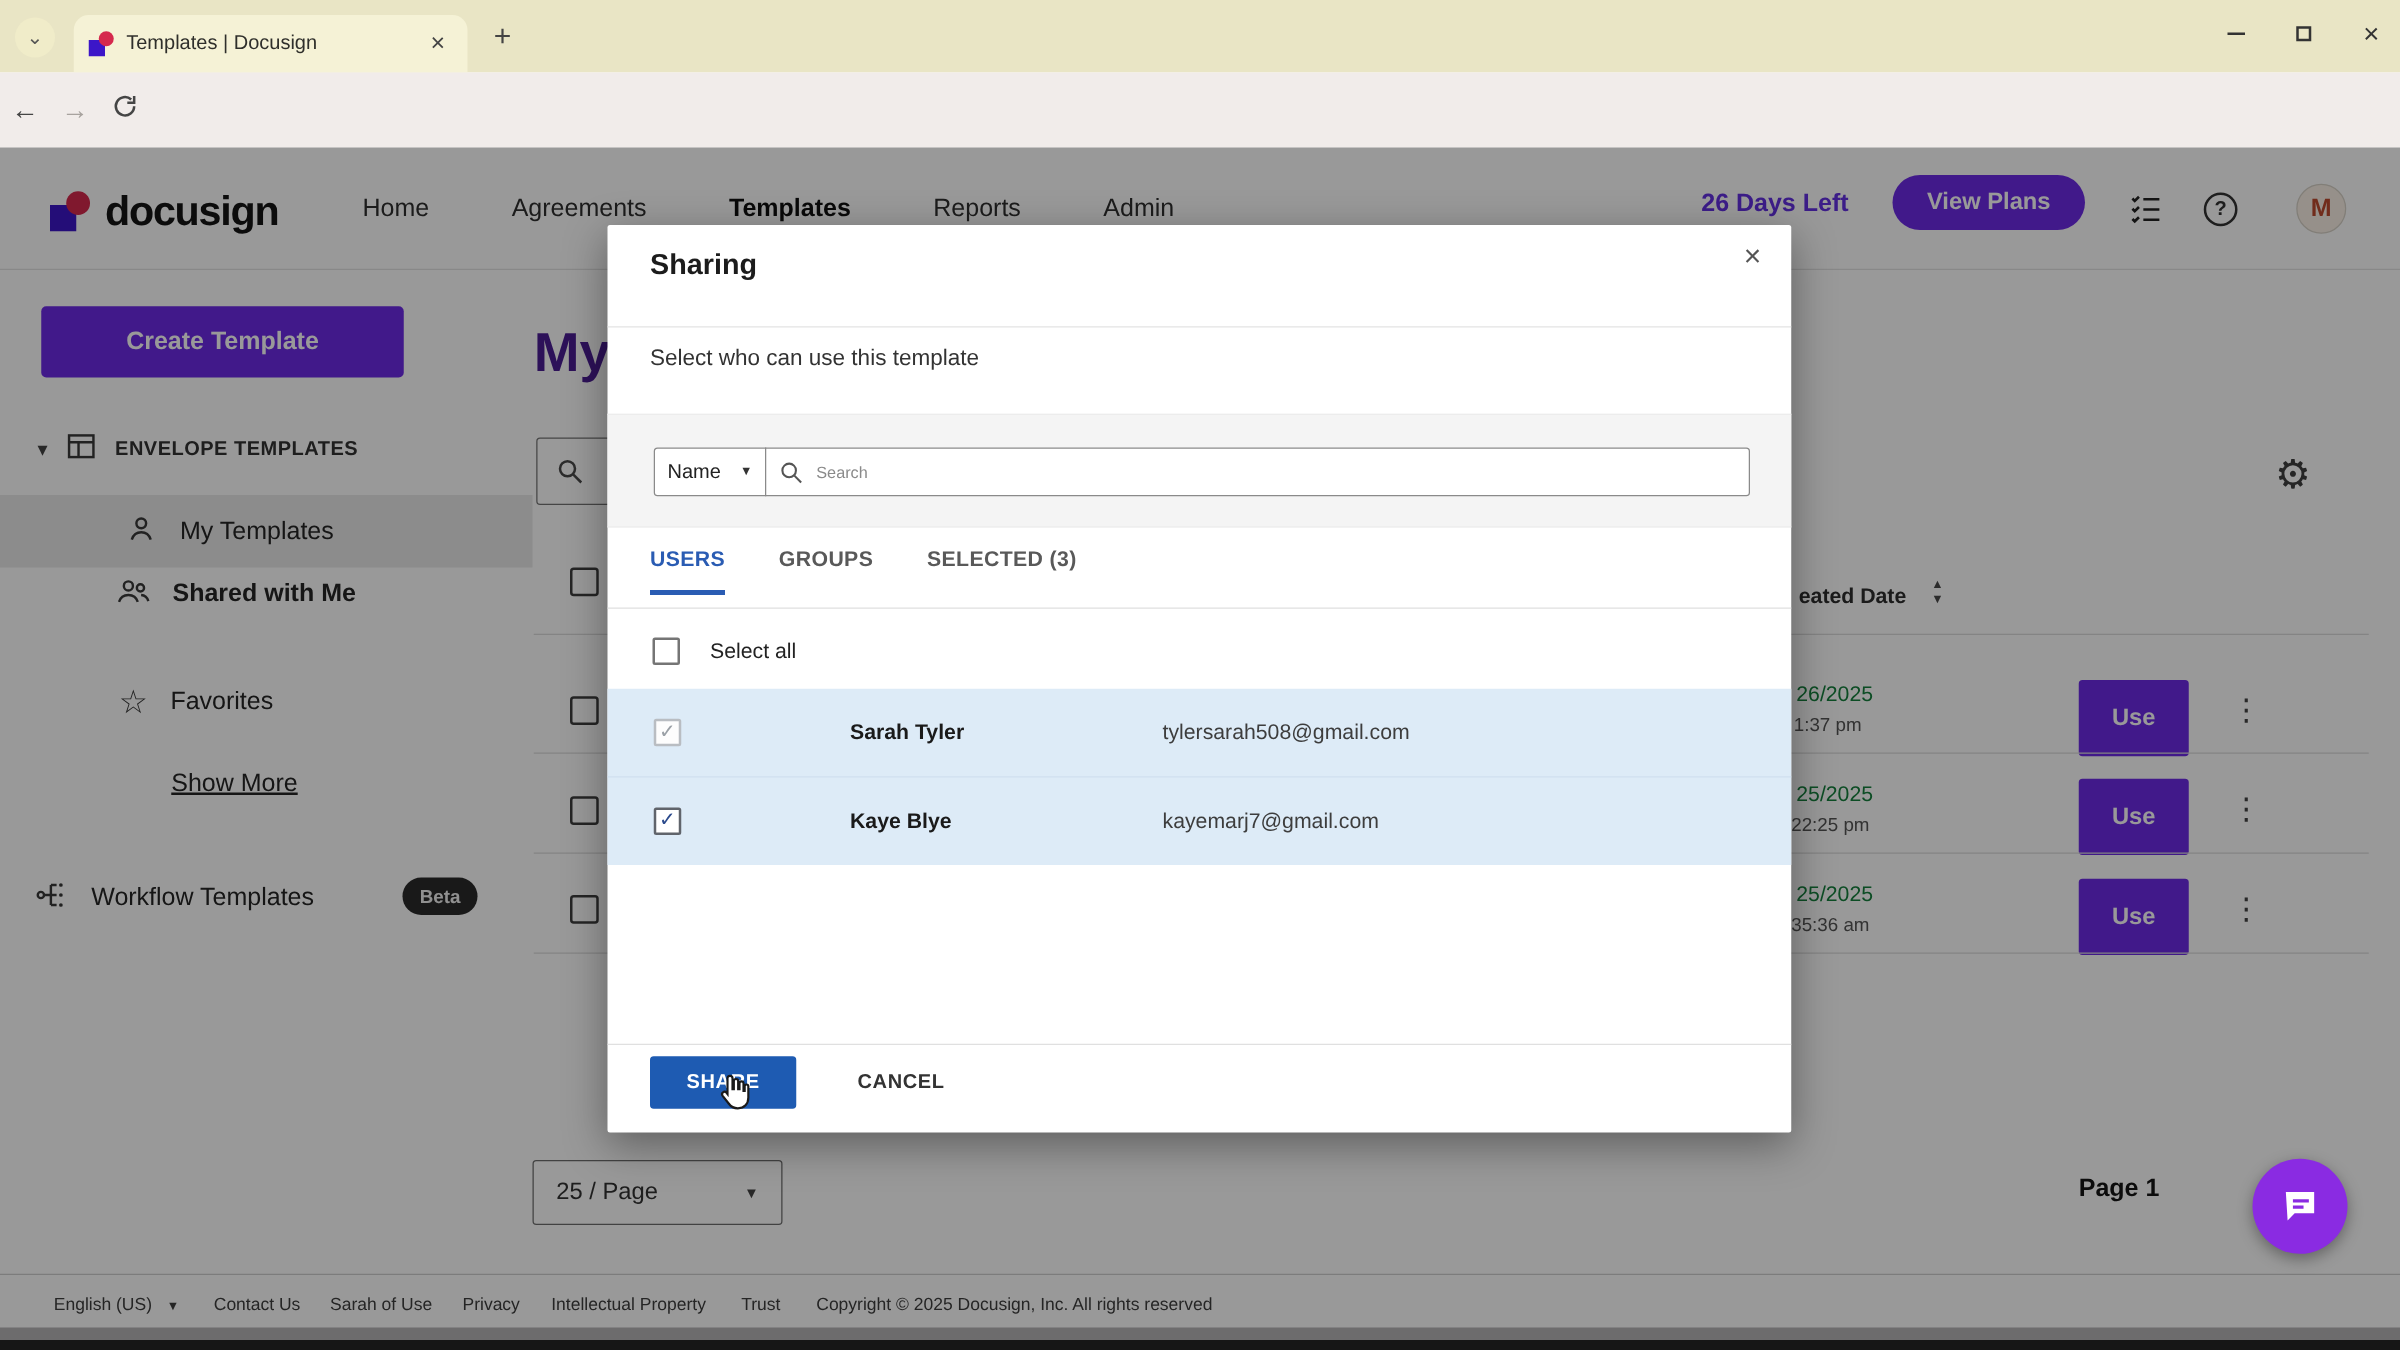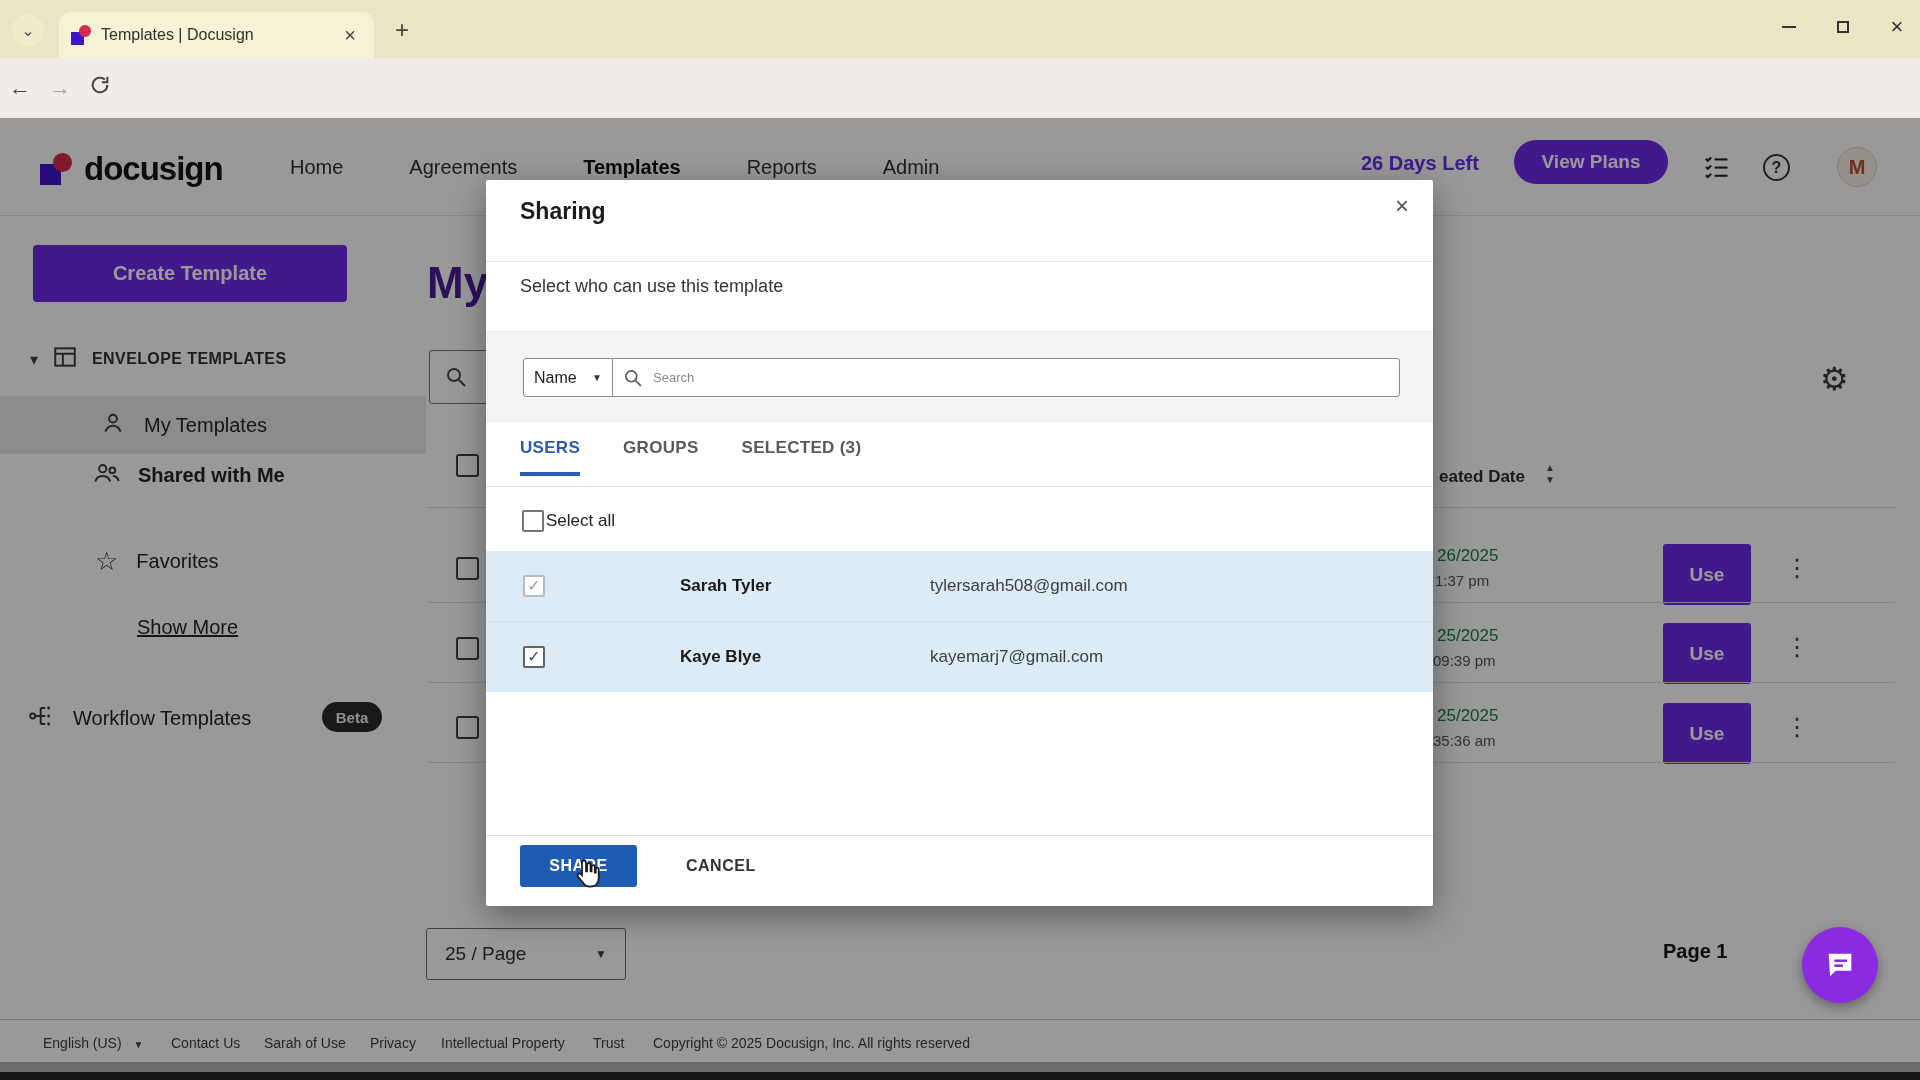--- a/index.html
+++ b/index.html
@@ -44,21 +44,21 @@
   .mainnav .nav-item.active{font-weight:700;color:#101010;}
   .trial{left:1361px;top:152px;font-size:20px;font-weight:700;color:#6531e3;}
   .viewplans{left:1514px;top:140px;width:154px;height:44px;border-radius:22px;background:#6d2be6;color:#fff;
     font-size:19px;font-weight:600;display:flex;align-items:center;justify-content:center;}
   .hdricon{color:#222;}
   .helpcirc{left:1763px;top:154px;width:27px;height:27px;border:2px solid #333;border-radius:50%;
     display:flex;align-items:center;justify-content:center;font-size:16px;font-weight:700;color:#333;}
   .avatar-m{left:1837px;top:147px;width:40px;height:40px;border-radius:50%;background:#faf1e6;border:1px solid #d8d2c8;
     display:flex;align-items:center;justify-content:center;font-size:20px;font-weight:800;color:#bc4a2e;}
   
-  .create-btn{left:33px;top:245px;width:314px;height:57px;background:#6d2be6;border-radius:4px;color:#fff;
+  .create-btn{left:33px;top:245px;width:290px;height:57px;background:#6d2be6;border-radius:4px;color:#fff;
     font-size:20px;font-weight:600;display:flex;align-items:center;justify-content:center;border:none;}
   .sideitem{display:flex;align-items:center;color:#2d2d2d;}
   .sel-row{left:0;top:396px;width:426px;height:58px;background:#e9e9e9;}
   .sidelabel{font-size:20px;color:#262626;}
   .sectionlabel{font-size:16px;font-weight:700;letter-spacing:.4px;color:#333;}
   .showmore{left:137px;top:616px;font-size:20px;color:#262626;text-decoration:underline;}
   .beta{left:322px;top:702px;width:60px;height:30px;border-radius:15px;background:#2b2b2b;color:#f1f1f1;
     font-size:15px;font-weight:600;display:flex;align-items:center;justify-content:center;}
   
   .pagetitle{left:427px;top:258px;font-size:44px;font-weight:700;color:#4c1d95;}
@@ -102,21 +102,21 @@
   .m-search input{border:none;outline:none;font-size:13px;color:#333;flex:1;background:transparent;}
   .m-search input::placeholder{color:#8a8a8a;}
   .m-tabs{position:absolute;left:34px;top:258px;display:flex;gap:43px;}
   .m-tab{font-size:17px;font-weight:700;color:#595959;letter-spacing:.3px;padding-bottom:14px;}
   .m-tab.active{color:#2a5cb3;border-bottom:4px solid #2a5cb3;}
   .m-tabline{position:absolute;left:0;top:306px;width:947px;height:1px;background:#e0e0e0;}
   .cb{width:22px;height:22px;border:2px solid #757575;border-radius:2px;background:#fff;
     display:flex;align-items:center;justify-content:center;font-size:16px;line-height:1;}
   .cb.checked-blue{color:#2b4a8c;border-color:#60646b;}
   .cb.checked-gray{color:#9aa0a6;border-color:#b9bdc2;background:#fdfdfd;}
-  .m-selectall{position:absolute;left:36px;top:330px;display:flex;align-items:center;gap:2px;font-size:17px;color:#222;}
+  .m-selectall{position:absolute;left:36px;top:330px;display:flex;align-items:center;gap:24px;font-size:17px;color:#222;}
   .m-userlist{position:absolute;left:0;top:371px;width:947px;height:141px;background:#ddebf7;}
   .m-userrow{position:absolute;left:0;width:947px;height:70px;display:flex;align-items:center;}
   .m-userrow .cb{margin-left:37px;}
   .u-name{position:absolute;left:194px;font-size:17px;font-weight:700;color:#1a1a1a;}
   .u-mail{position:absolute;left:444px;font-size:17px;color:#3d3d3d;}
   .m-footdiv{position:absolute;left:0;top:655px;width:947px;height:1px;background:#e0e0e0;}
   .share-btn{position:absolute;left:34px;top:665px;width:117px;height:42px;background:#1e5bb2;border:none;border-radius:3px;
     color:#fff;font-size:16px;font-weight:700;letter-spacing:.5px;}
   .cancel-btn{position:absolute;left:194px;top:665px;height:42px;background:none;border:none;
     font-size:16px;font-weight:700;letter-spacing:.5px;color:#333;display:flex;align-items:center;}
@@ -297,21 +297,21 @@
 
   <div class="abs bgcheck" style="left:456px;top:557px;"></div>
   <span class="abs dateline" style="left:1437px;top:546px;">26/2025</span>
   <span class="abs timeline" style="left:1435px;top:572px;">1:37 pm</span>
   <button class="abs usebtn" style="left:1663px;top:544px;">Use</button>
   <span class="abs kebab" style="left:1785px;top:554px;">⋮</span>
   <div class="abs rowline" style="left:427px;top:602px;width:1468px;"></div>
 
   <div class="abs bgcheck" style="left:456px;top:637px;"></div>
   <span class="abs dateline" style="left:1437px;top:626px;">25/2025</span>
-  <span class="abs timeline" style="left:1433px;top:652px;">09:39 pm</span>
+  <span class="abs timeline" style="left:1433px;top:652px;">22:25 pm</span>
   <button class="abs usebtn" style="left:1663px;top:623px;">Use</button>
   <span class="abs kebab" style="left:1785px;top:633px;">⋮</span>
   <div class="abs rowline" style="left:427px;top:682px;width:1468px;"></div>
 
   <div class="abs bgcheck" style="left:456px;top:716px;"></div>
   <span class="abs dateline" style="left:1437px;top:706px;">25/2025</span>
   <span class="abs timeline" style="left:1433px;top:732px;">35:36 am</span>
   <button class="abs usebtn" style="left:1663px;top:703px;">Use</button>
   <span class="abs kebab" style="left:1785px;top:713px;">⋮</span>
   <div class="abs rowline" style="left:427px;top:762px;width:1468px;"></div>

